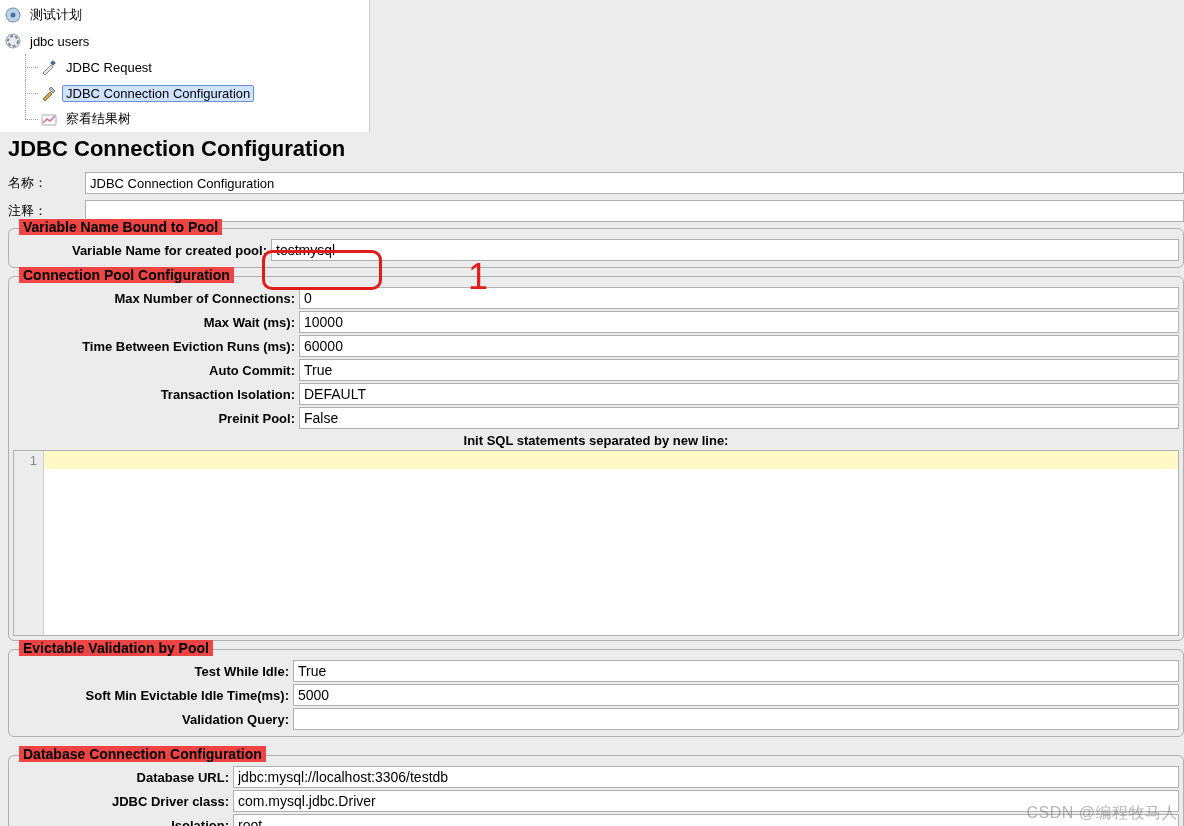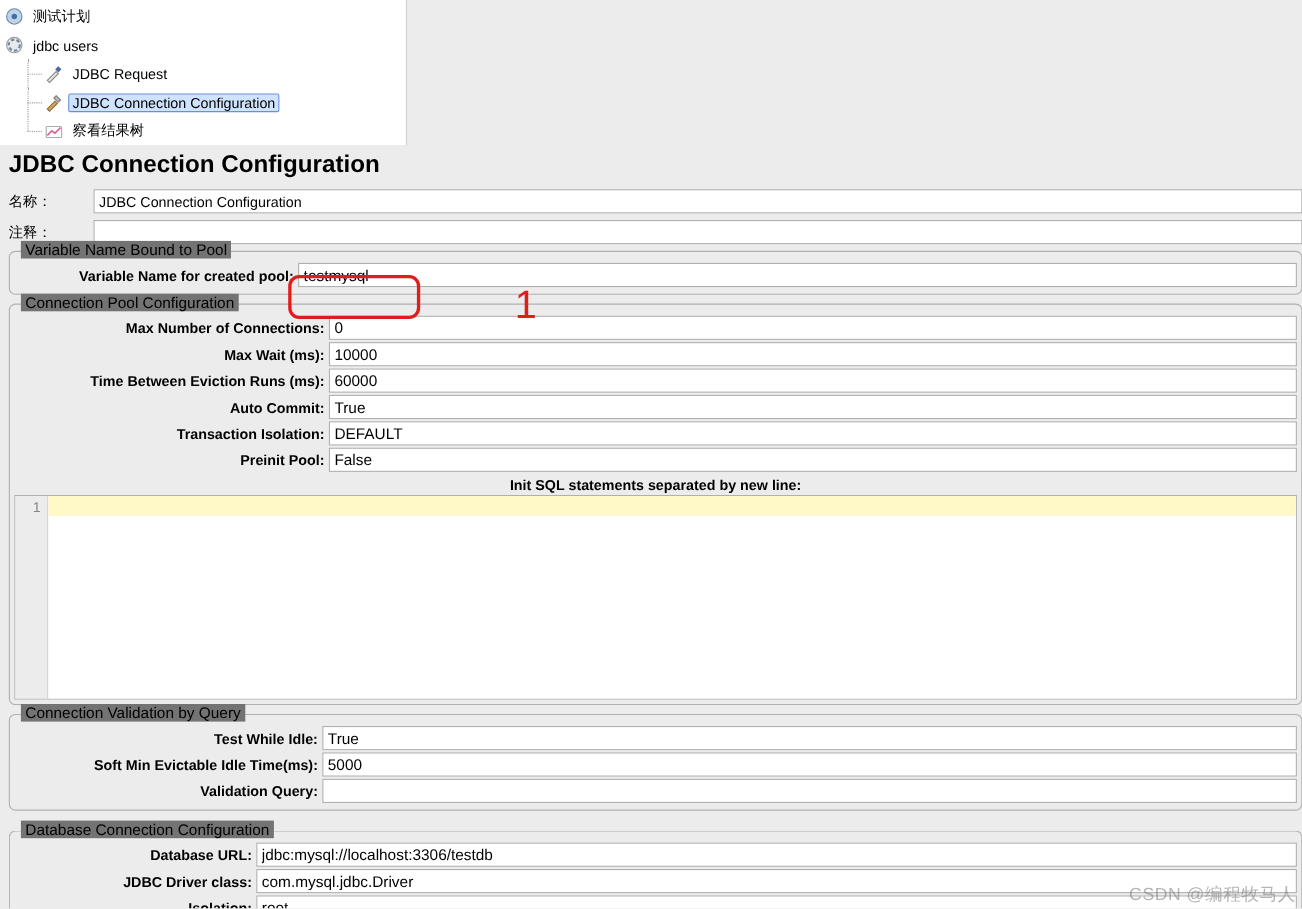--- a/index.html
+++ b/index.html
@@ -82,23 +82,23 @@
   .fs {
     border: 1px solid #b0b0b0;
     border-radius: 6px;
     margin: 4px 0 8px 0;
     padding: 4px 4px 4px 4px;
     position: relative;
   }
   .fs-legend {
     position: absolute;
     top: -10px; left: 10px;
-    background: #737373;
+    background: #ef4444;
     padding: 0 4px;
-    font-weight: normal;
+    font-weight: bold;
     font-size: 14px;
   }
   .kvrow {
     display:flex; align-items:center;
     margin: 2px 0;
   }
   .kvrow .k {
     text-align: right;
     font-weight: bold;
     padding-right: 4px;
@@ -268,21 +268,21 @@
       <div class="centered-header">Init SQL statements separated by new line:</div>
       <div class="editor">
         <div class="gutter"><span>1</span></div>
         <div class="editor-body">
             <div class="editor-line1"></div>
           </div>
       </div>
     </div>
 
     <div class="fs" style="padding-top:8px;">
-      <div class="fs-legend">Connection Validation by Query</div>
+      <div class="fs-legend">Evictable Validation by Pool</div>
       <div class="kvrow">
           <div class="k" style="width:280px">Test While Idle:</div>
           <input class="v" value="True" style="">
         </div>
       <div class="kvrow">
           <div class="k" style="width:280px">Soft Min Evictable Idle Time(ms):</div>
           <input class="v" value="5000" style="">
         </div>
       <div class="kvrow">
           <div class="k" style="width:280px">Validation Query:</div>

